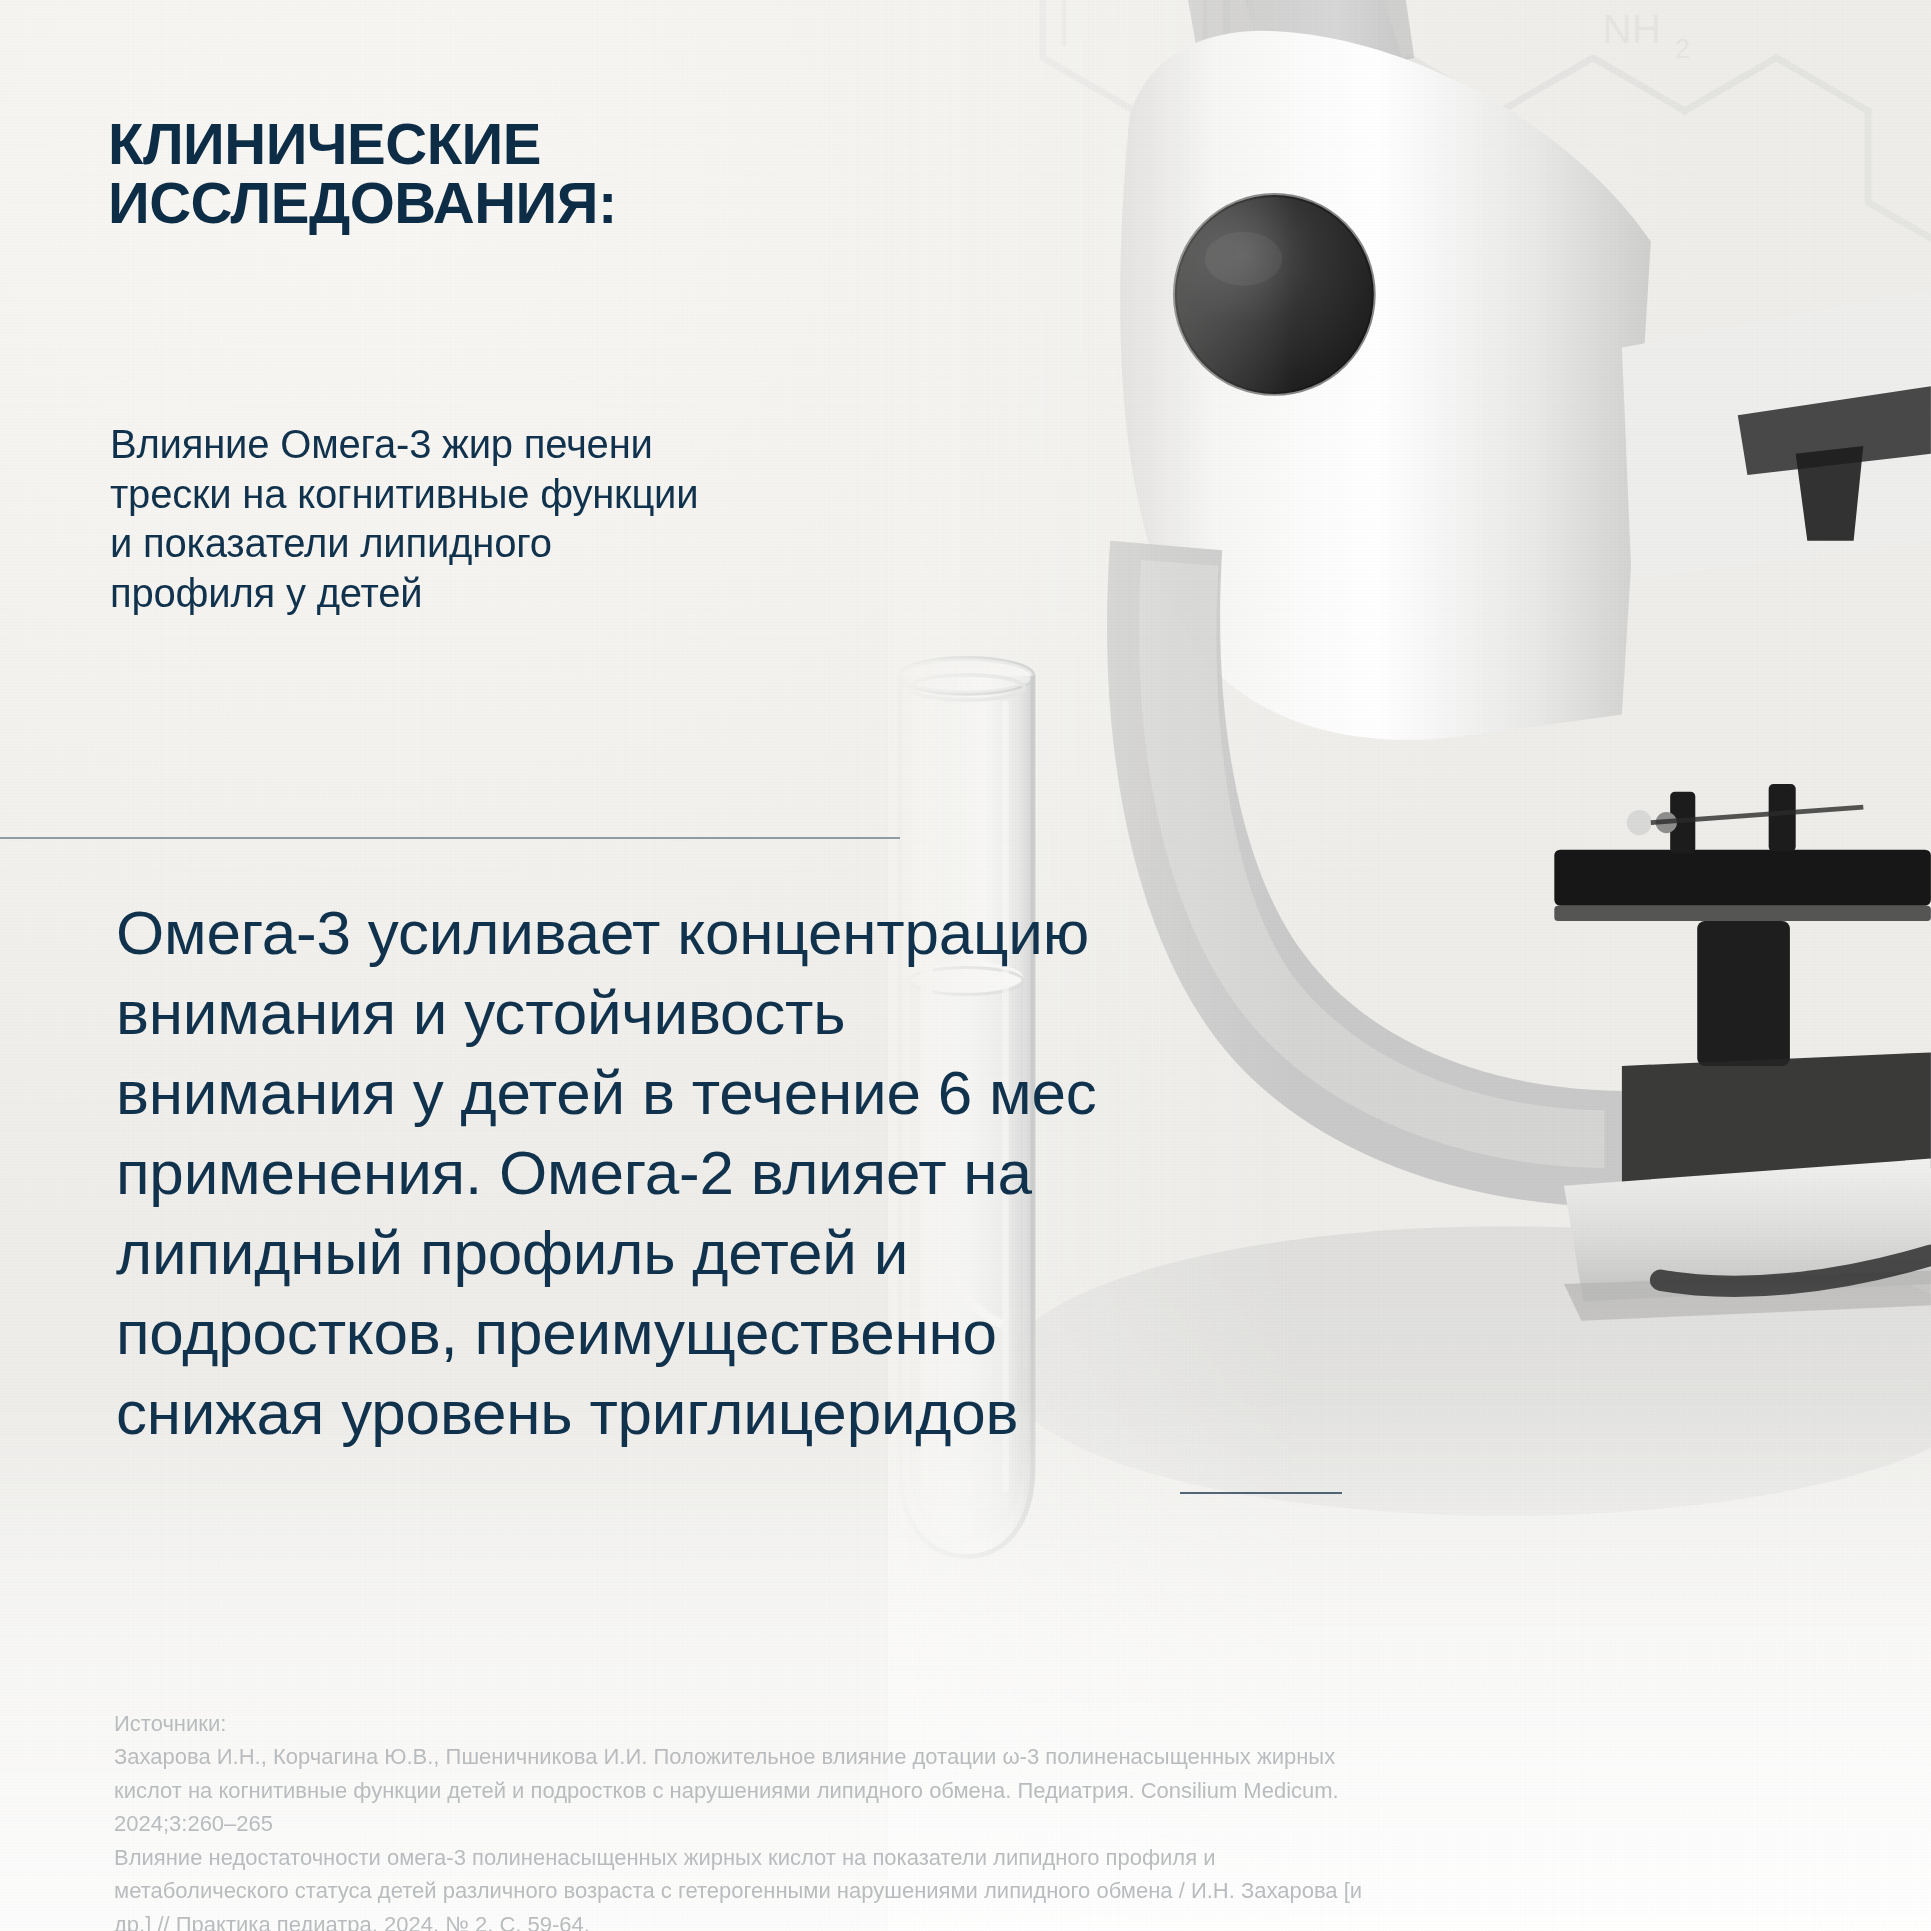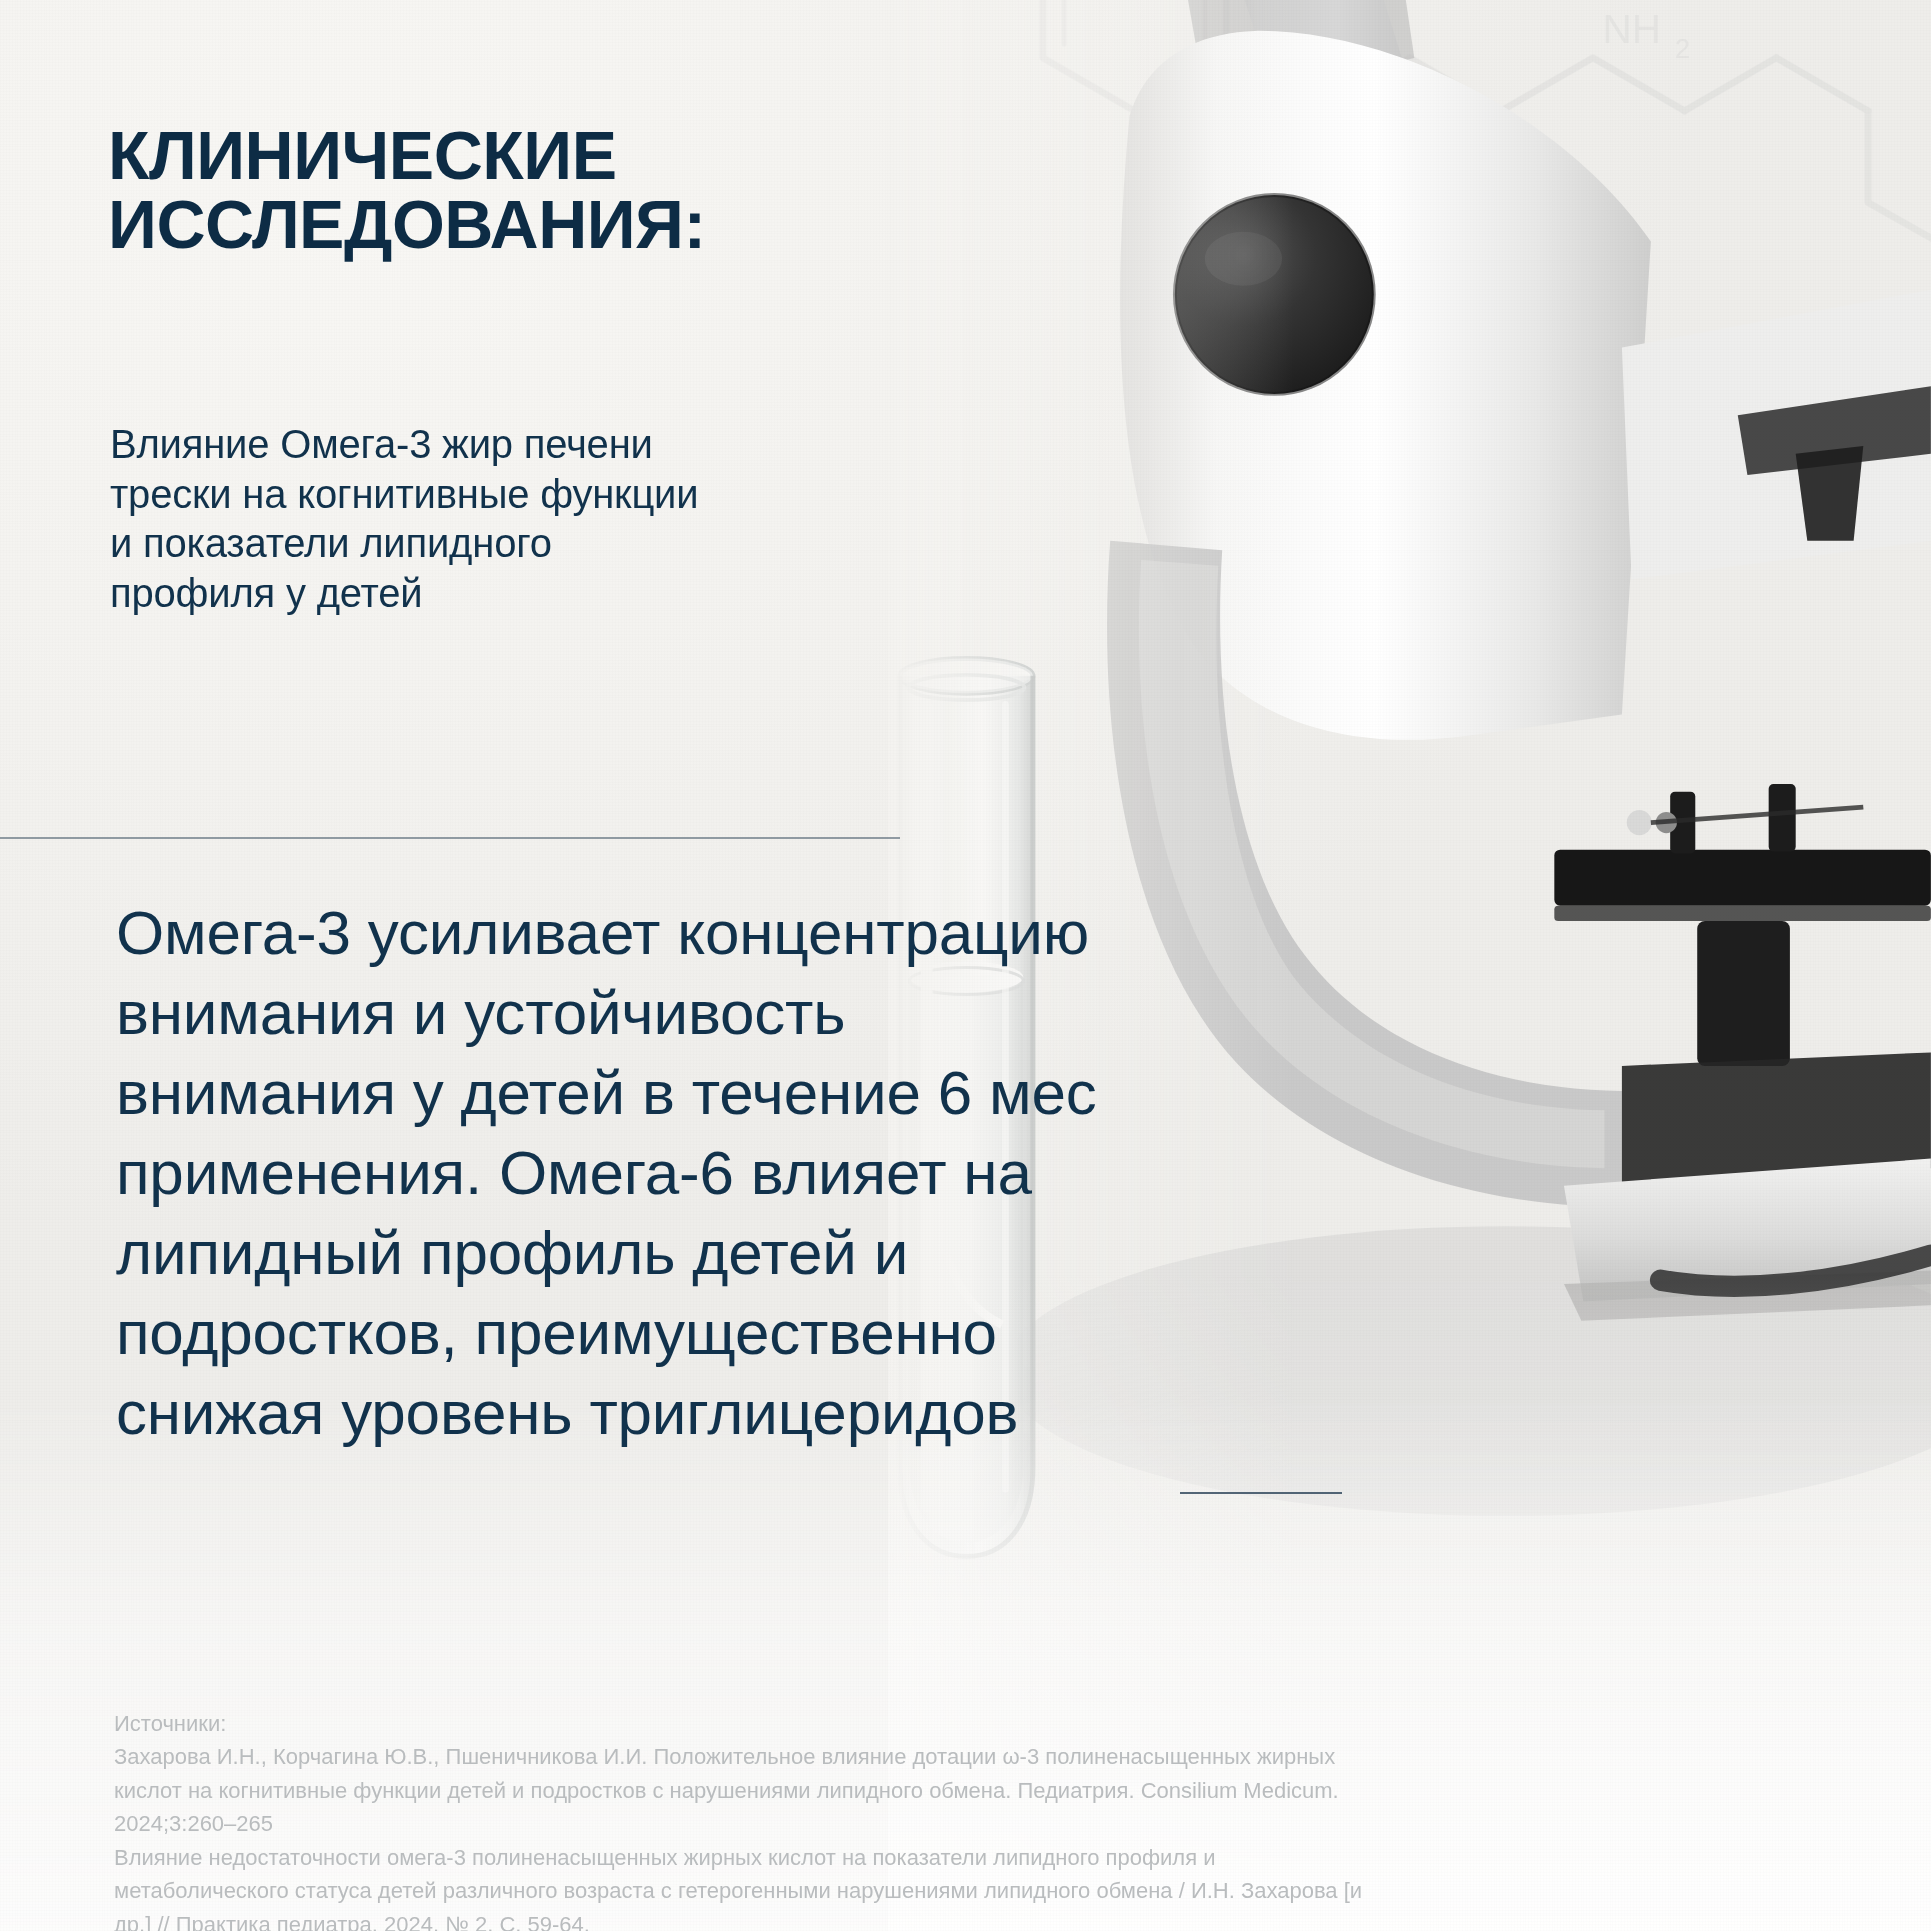--- a/index.html
+++ b/index.html
@@ -63,21 +63,21 @@
   }
   .photo svg { display:block; width:100%; height:100%; }
 
   
   .title {
     position: absolute;
     left: 108px;
     top: 75px;
     width: 1043px;
     color: #0d2c45;
-    font-size: 68px;
+    font-size: 58px;
     line-height: 1.02;
     font-weight: 700;
     letter-spacing: -0.5px;
     white-space: pre-line;
     z-index: 6;
   }
 
   .lede {
     position: absolute;
     left: 110px;
@@ -320,21 +320,21 @@
   <div class="lede">Влияние Омега-3 жир печени
 трески на когнитивные функции
 и показатели липидного
 профиля у детей</div>
 
   <div class="rule-main"></div>
 
   <div class="body">Омега-3 усиливает концентрацию
 внимания и устойчивость
 внимания у детей в течение 6 мес
-применения. Омега-6 влияет на
+применения. Омега-2 влияет на
 липидный профиль детей и
 подростков, преимущественно
 снижая уровень триглицеридов</div>
 
   <div class="rule-tail"></div>
 
   <div class="sources">
     <span class="src-label">Источники:</span>
     <p>Захарова И.Н., Корчагина Ю.В., Пшеничникова И.И. Положительное влияние дотации ω-3 полиненасыщенных жирных кислот на когнитивные функции детей и подростков с нарушениями липидного обмена. Педиатрия. Consilium Medicum. 2024;3:260–265</p>
     <p>Влияние недостаточности омега-3 полиненасыщенных жирных кислот на показатели липидного профиля и метаболического статуса детей различного возраста с гетерогенными нарушениями липидного обмена / И.Н. Захарова [и др.] // Практика педиатра. 2024. № 2. С. 59-64.</p>

